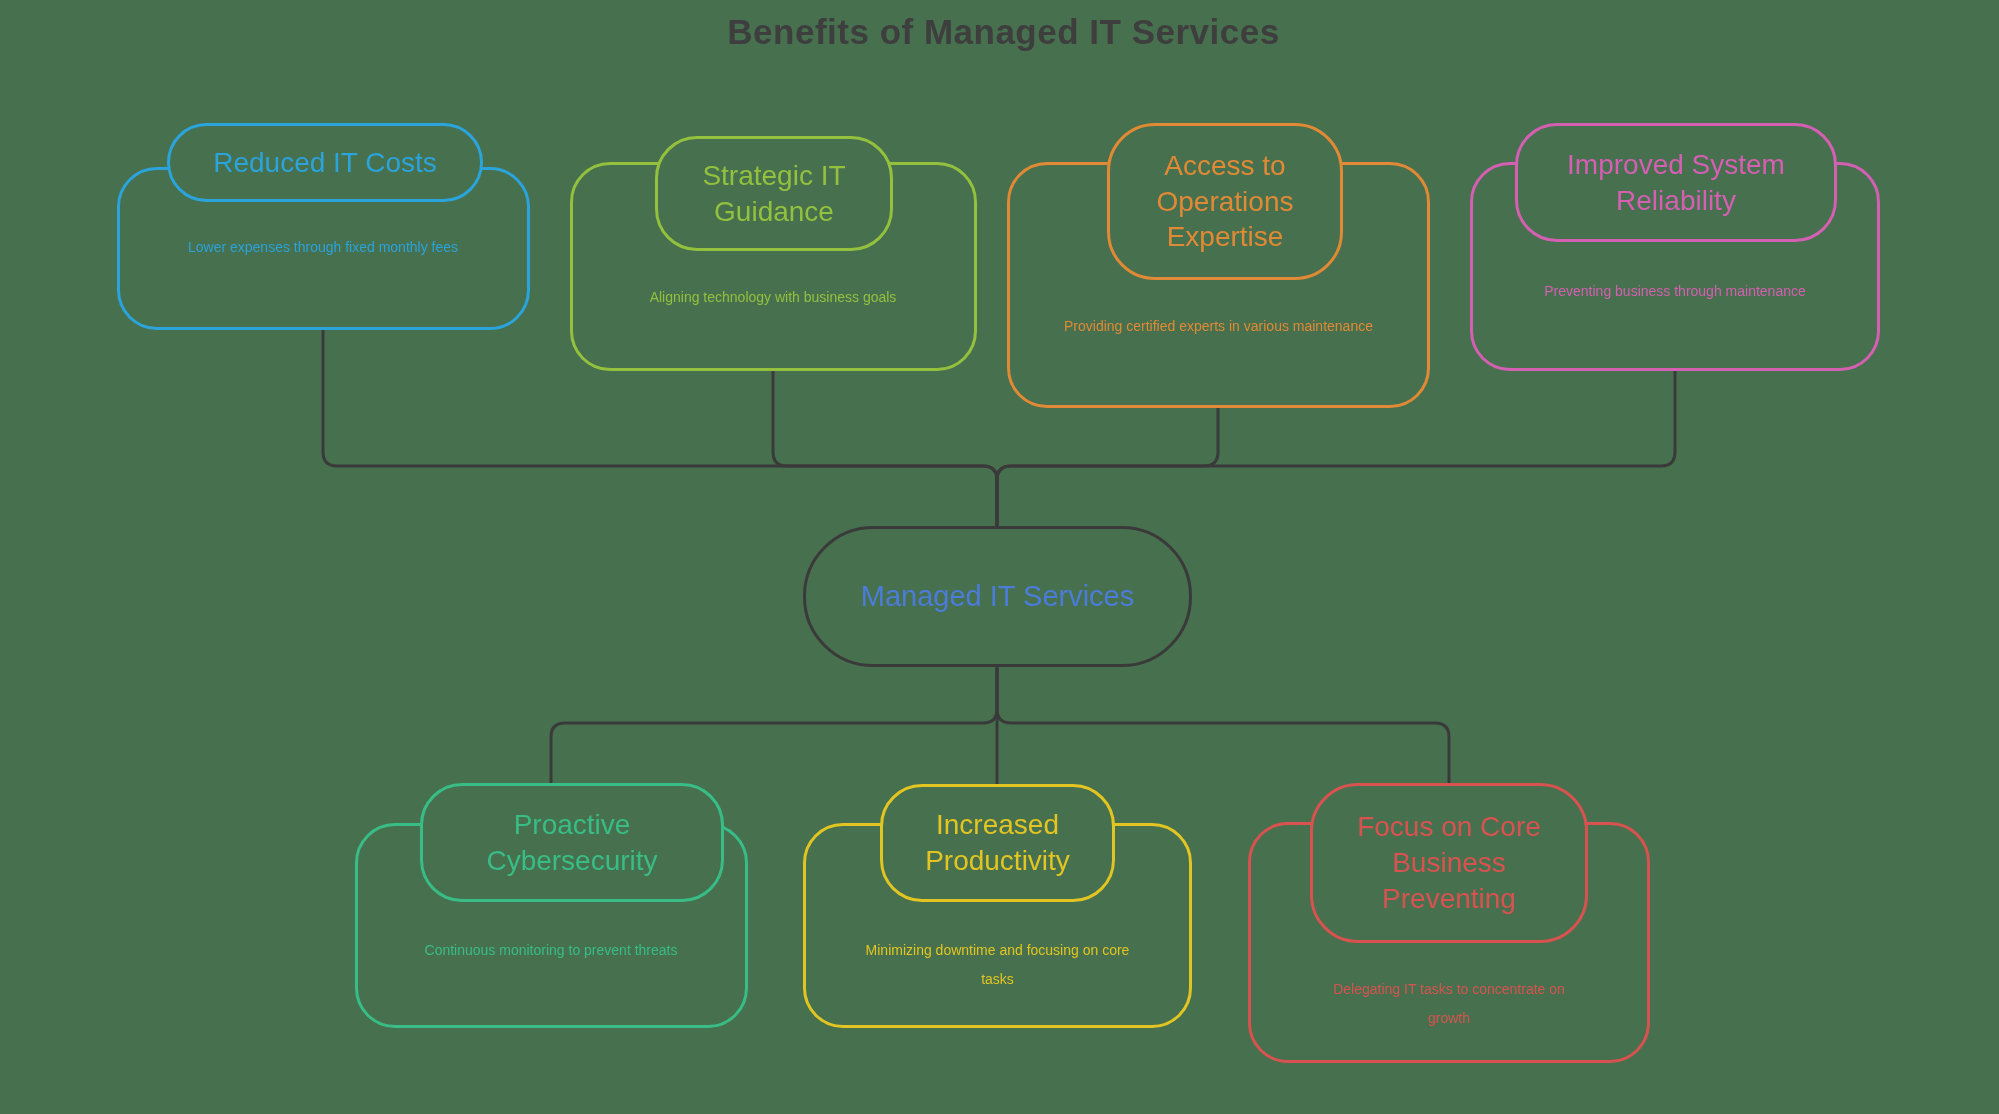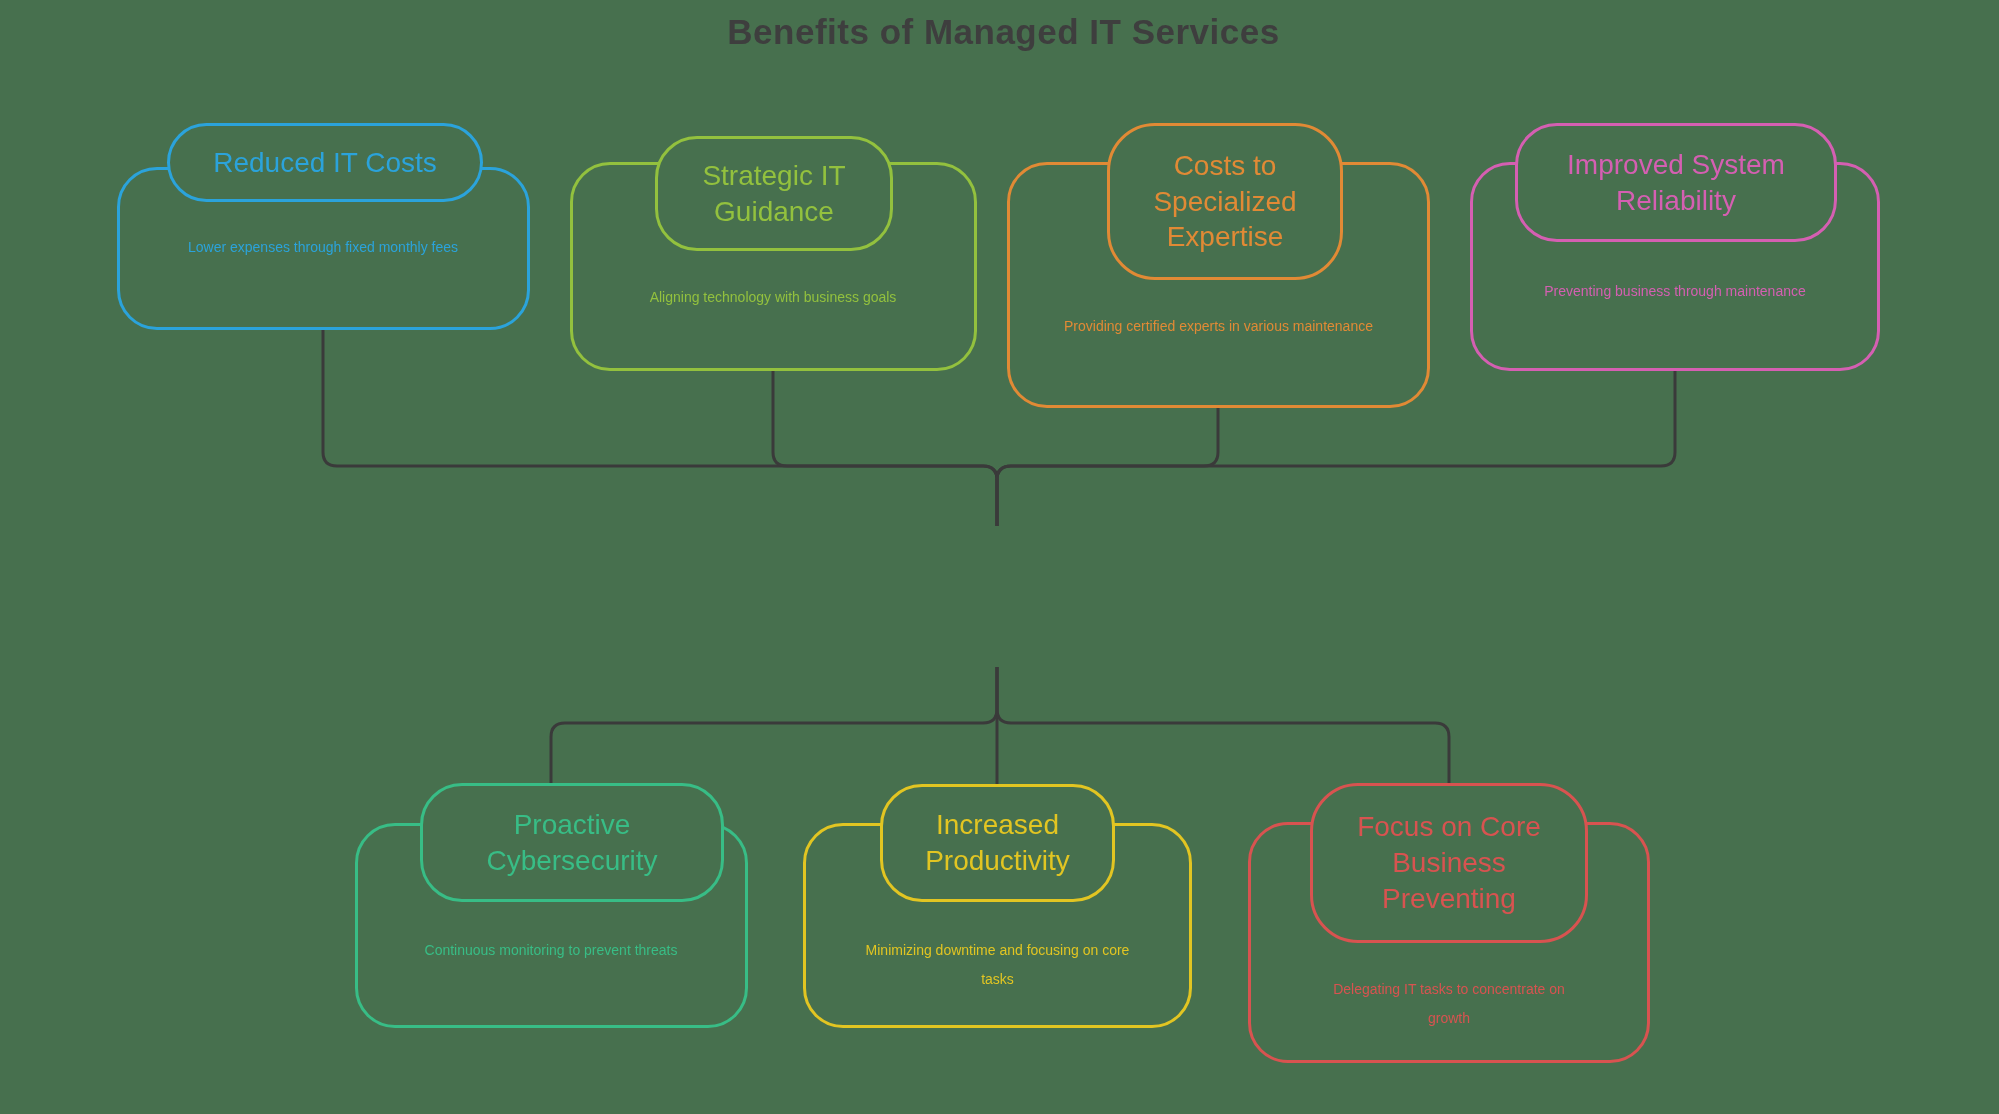--- a/index.html
+++ b/index.html
@@ -108,29 +108,32 @@
 
   <div class="node n2" style="--c: #93C13E;">
     <div class="outer"></div>
     <div class="desc">Aligning technology with business goals</div>
     <div class="pill">Strategic IT Guidance</div>
   </div>
 
   <div class="node n3" style="--c: #E18A35;">
     <div class="outer"></div>
     <div class="desc">Providing certified experts in various maintenance</div>
-    <div class="pill">Costs to Specialized Expertise</div>
+    <div class="pill">Access to Operations Expertise</div>
   </div>
 
   <div class="node n4" style="--c: #D55FB2;">
     <div class="outer"></div>
     <div class="desc">Preventing business through maintenance</div>
     <div class="pill">Improved System Reliability</div>
   </div>
 
+  <div class="center-node" style="--c: #3A3A3A;">
+    <span class="label" style="--c: #4C7CD9;">Managed IT Services</span>
+  </div>
 
   <div class="node n5" style="--c: #38BD86;">
     <div class="outer"></div>
     <div class="desc">Continuous monitoring to prevent threats</div>
     <div class="pill">Proactive Cybersecurity</div>
   </div>
 
   <div class="node n6" style="--c: #E2C522;">
     <div class="outer"></div>
     <div class="desc">Minimizing downtime and focusing on core tasks</div>

